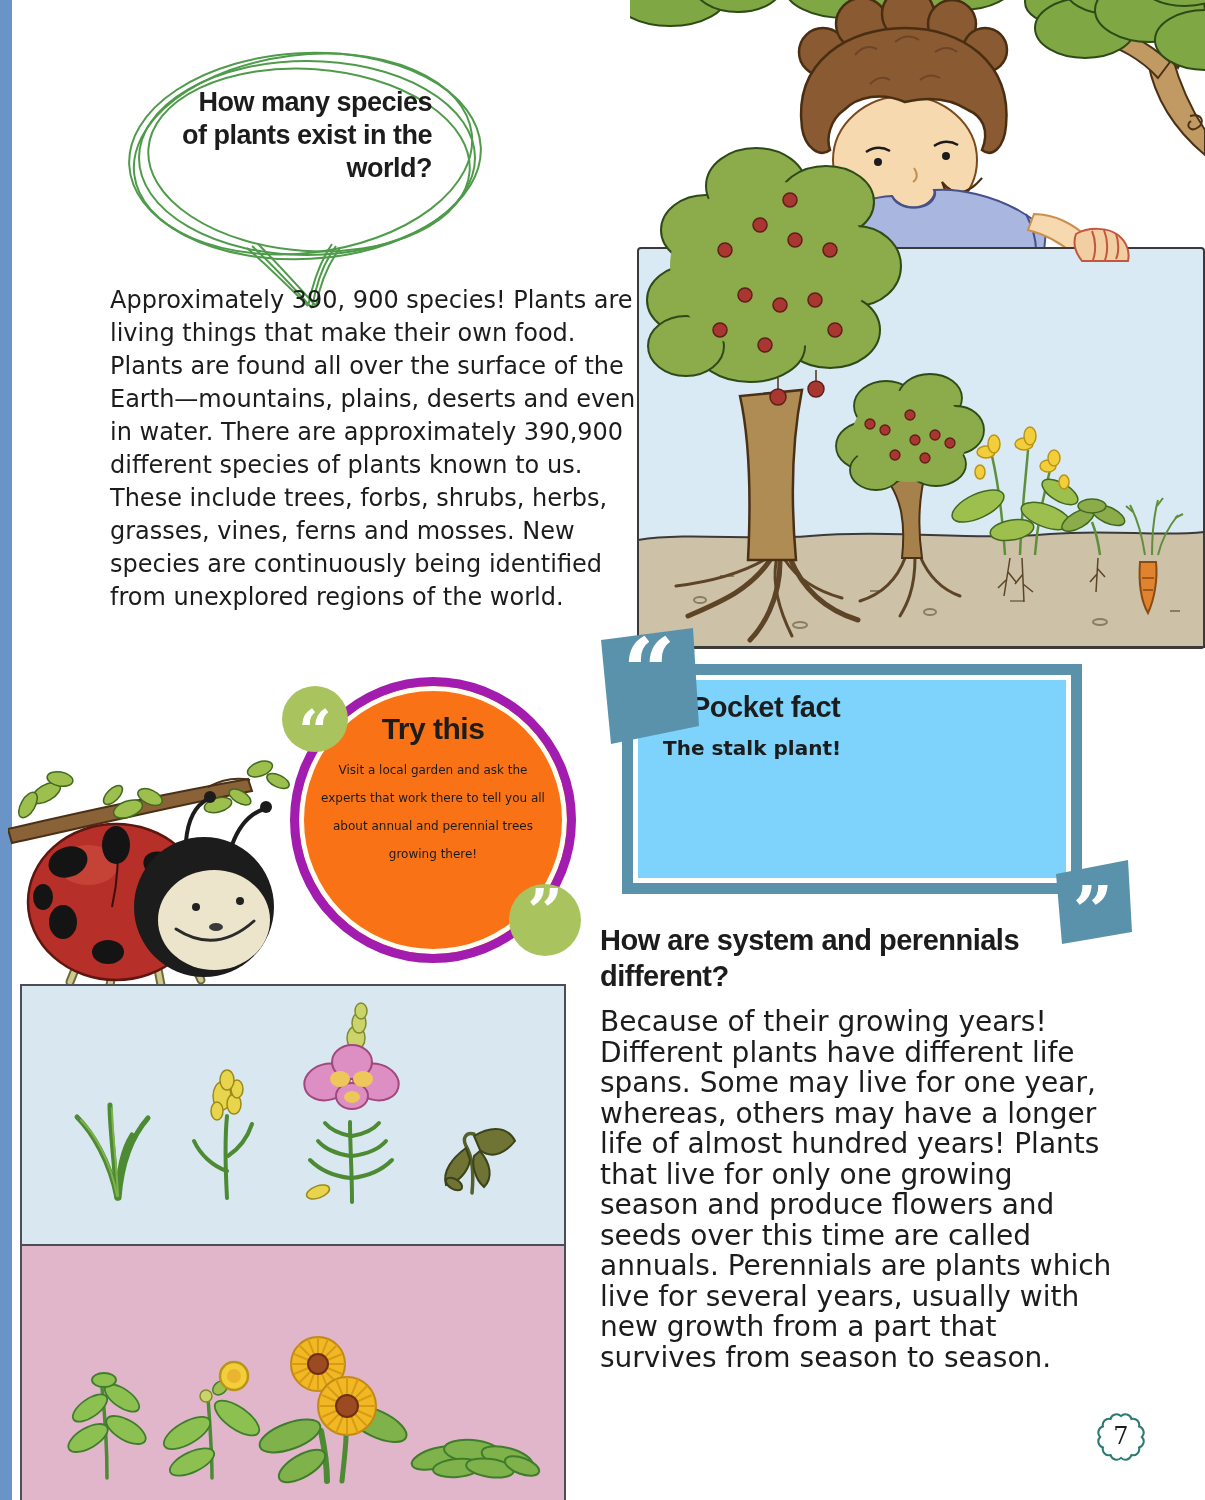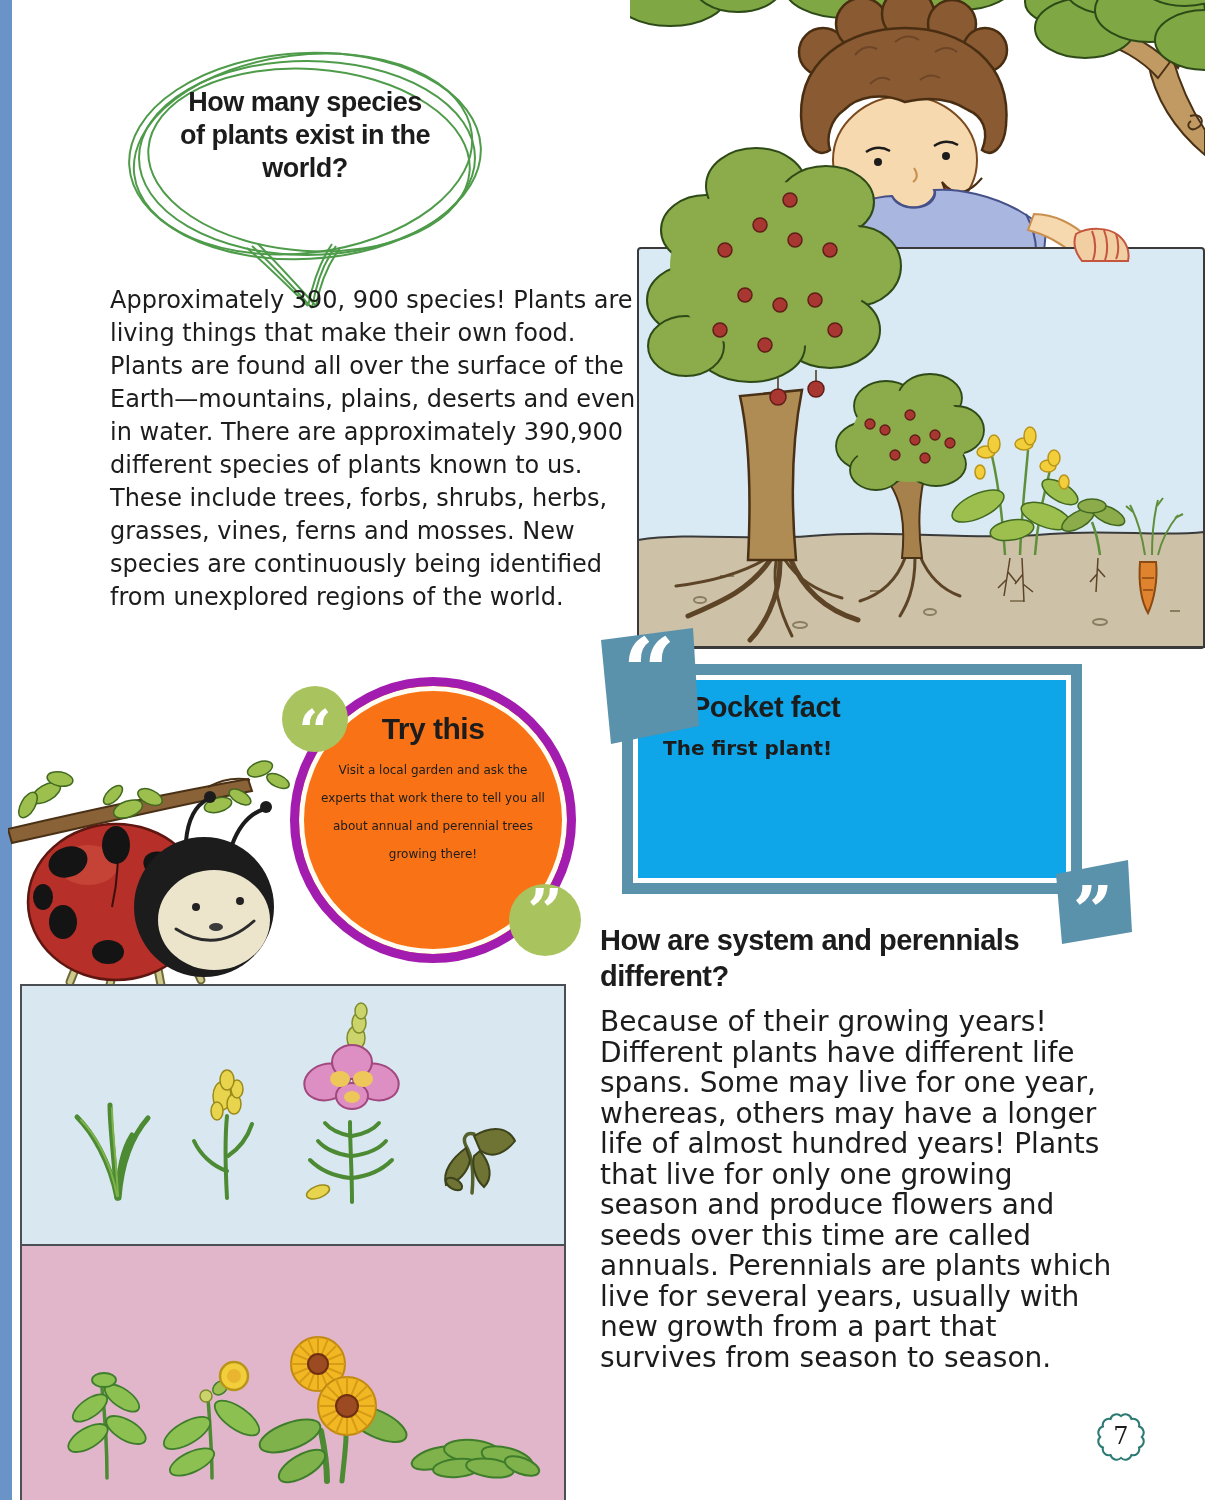--- a/index.html
+++ b/index.html
@@ -3,21 +3,21 @@
 <meta charset="utf-8">
 <style>
   html,body{margin:0;padding:0;background:#fff;}
   .page{position:relative;width:1205px;height:1500px;background:#fff;overflow:hidden;
         font-family:"DejaVu Sans",sans-serif;color:#1c1c1c;}
   .abs{position:absolute;}
   .leftbar{left:0;top:0;width:12px;height:1500px;background:#6a93c8;}
 
   
   .bubble-svg{left:110px;top:48px;width:395px;height:265px;}
-  .bubble-text{left:178px;top:86px;width:254px;text-align:center;
+  .bubble-text{left:178px;top:86px;width:254px;text-align:right;
       font-family:"Liberation Sans",sans-serif;font-weight:700;font-size:27px;
       line-height:33px;letter-spacing:-0.5px;}
 
   .intro{left:110px;top:284px;width:544px;font-size:24px;line-height:33px;}
 
   .main-illo{left:630px;top:0;width:575px;height:652px;}
 
   
   .trythis{left:290px;top:677px;width:286px;height:286px;border-radius:50%;
       background:#f97316;border:9px solid #a21caf;box-shadow:inset 0 0 0 5px #fffdf2;
@@ -26,21 +26,21 @@
       font-weight:700;font-size:30px;letter-spacing:-0.5px;}
   .trythis-text{margin:10px auto 0;width:226px;font-size:12px;line-height:28px;}
 
   .qcircle{border-radius:50%;background:#a9c45e;color:#fff;text-align:center;
       font-family:"DejaVu Serif",serif;font-weight:700;overflow:hidden;}
   .q-open{left:282px;top:686px;width:66px;height:66px;font-size:58px;line-height:92px;}
   .q-close{left:509px;top:884px;width:72px;height:72px;font-size:62px;line-height:56px;}
 
   
   .pocket{left:622px;top:664px;width:460px;height:230px;box-sizing:border-box;
-      border:11px solid #5b92ab;background:#0ea5e9;box-shadow:inset 0 0 0 5px #ffffff;
+      border:11px solid #5b92ab;background:#7dd3fc;box-shadow:inset 0 0 0 5px #ffffff;
       padding:14px 20px 10px 30px;}
   .pocket-title{font-family:"Liberation Sans",sans-serif;font-weight:700;
       font-size:29px;letter-spacing:-0.5px;margin:2px 0 10px 28px;}
   .pocket-sub{font-size:20px;font-weight:700;line-height:29px;}
   .pocket-text{font-size:20px;line-height:29px;}
 
   .bquote{color:#fff;font-family:"DejaVu Serif",serif;font-weight:700;}
   .bq-open{left:593px;top:626px;width:112px;height:120px;}
   .bq-close{left:1052px;top:856px;width:82px;height:90px;}
   .bquote .glyph{position:absolute;left:0;width:100%;text-align:center;}
@@ -349,21 +349,21 @@
       <ellipse cx="206" cy="163" rx="56" ry="50" fill="#ece5cc"></ellipse>
       <circle cx="188" cy="150" r="4" fill="#222222"></circle>
       <circle cx="232" cy="144" r="4" fill="#222222"></circle>
       <ellipse cx="208" cy="170" rx="7" ry="4" fill="#3a3a3a"></ellipse>
       <path d="M168,172 Q208,198 246,164" stroke="#2b2b2b" stroke-width="3" fill="none" stroke-linecap="round"></path>
     </g>
   </svg>
 
   <div class="abs pocket">
     <div class="pocket-title">Pocket fact</div>
-    <div class="pocket-sub">The first plant!</div>
+    <div class="pocket-sub">The stalk plant!</div>
   </div>
   <div class="abs bquote bq-open">
     <svg width="112" height="120" viewBox="0 0 112 120">
         <polygon points="8,14 100,2 106,100 18,118" fill="#5b92ab"></polygon>
       </svg>
     <span class="glyph">“</span>
   </div>
   <div class="abs bquote bq-close">
     <svg width="82" height="90" viewBox="0 0 82 90">
         <polygon points="4,18 76,4 80,76 10,88" fill="#5b92ab"></polygon>

